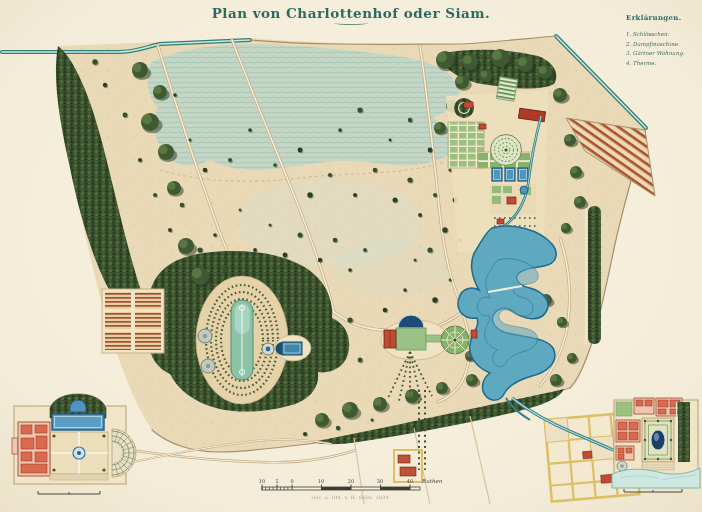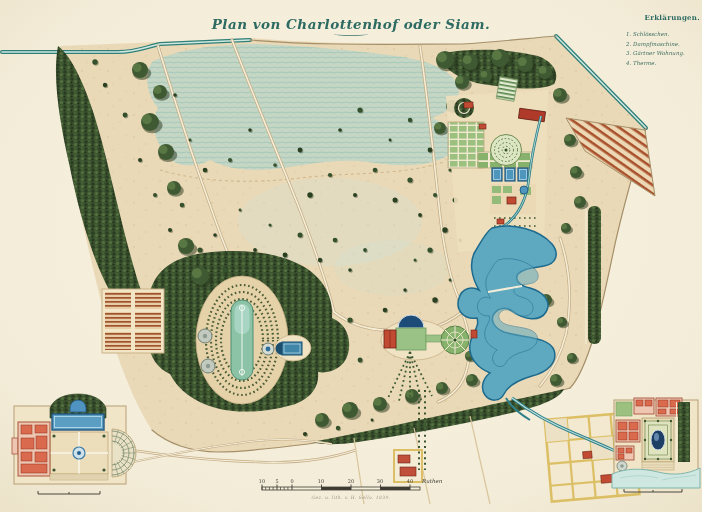--- a/index.html
+++ b/index.html
@@ -1,27 +1,27 @@
 <!DOCTYPE html>
 <html><head>
 <meta charset="utf-8">
 <style>
   html,body{margin:0;padding:0;background:#fdfcf6;}
   #stage{position:relative;width:702px;height:512px;overflow:hidden;
          font-family:"DejaVu Serif", serif;
          box-shadow:0 0 6px rgba(0,0,0,.25);}
   #stage svg{position:absolute;left:0;top:0;}
   .overlay{position:absolute;z-index:5;}
-  .title{left:0;right:0;top:16px;text-align:center;
-         font-size:13.5px;font-weight:bold;font-style:italic;
+  .title{left:0;right:0;top:5px;text-align:center;
+         font-size:13.5px;font-weight:bold;
          letter-spacing:.5px;color:#2c6a62;}
   .title::after{content:"";display:block;width:34px;height:3px;margin:0 auto;
          border-bottom:1px solid #2c6a62;border-radius:50%;opacity:.7;}
   .legend{left:626px;top:13px;width:74px;color:#3f6f60;}
-  .legend-h{font-size:7px;font-weight:bold;text-align:right;color:#2c6a62;
+  .legend-h{font-size:7px;font-weight:bold;text-align:left;color:#2c6a62;
             margin-bottom:8px;letter-spacing:.3px;}
   .legend-item{font-size:5.5px;font-style:italic;line-height:1.75;white-space:nowrap;}
   .ticks{left:250px;top:478px;width:200px;height:12px;font-size:5px;color:#44433a;}
   .ticks span{position:absolute;transform:translateX(-50%);}
   .ticks .unit{transform:none;font-style:italic;font-size:5.5px;}
   .credit{left:0;right:0;top:495px;text-align:center;font-size:4.5px;
           font-style:italic;color:#8c8878;letter-spacing:.4px;opacity:.85;}
 </style>
 </head>
 <body>

